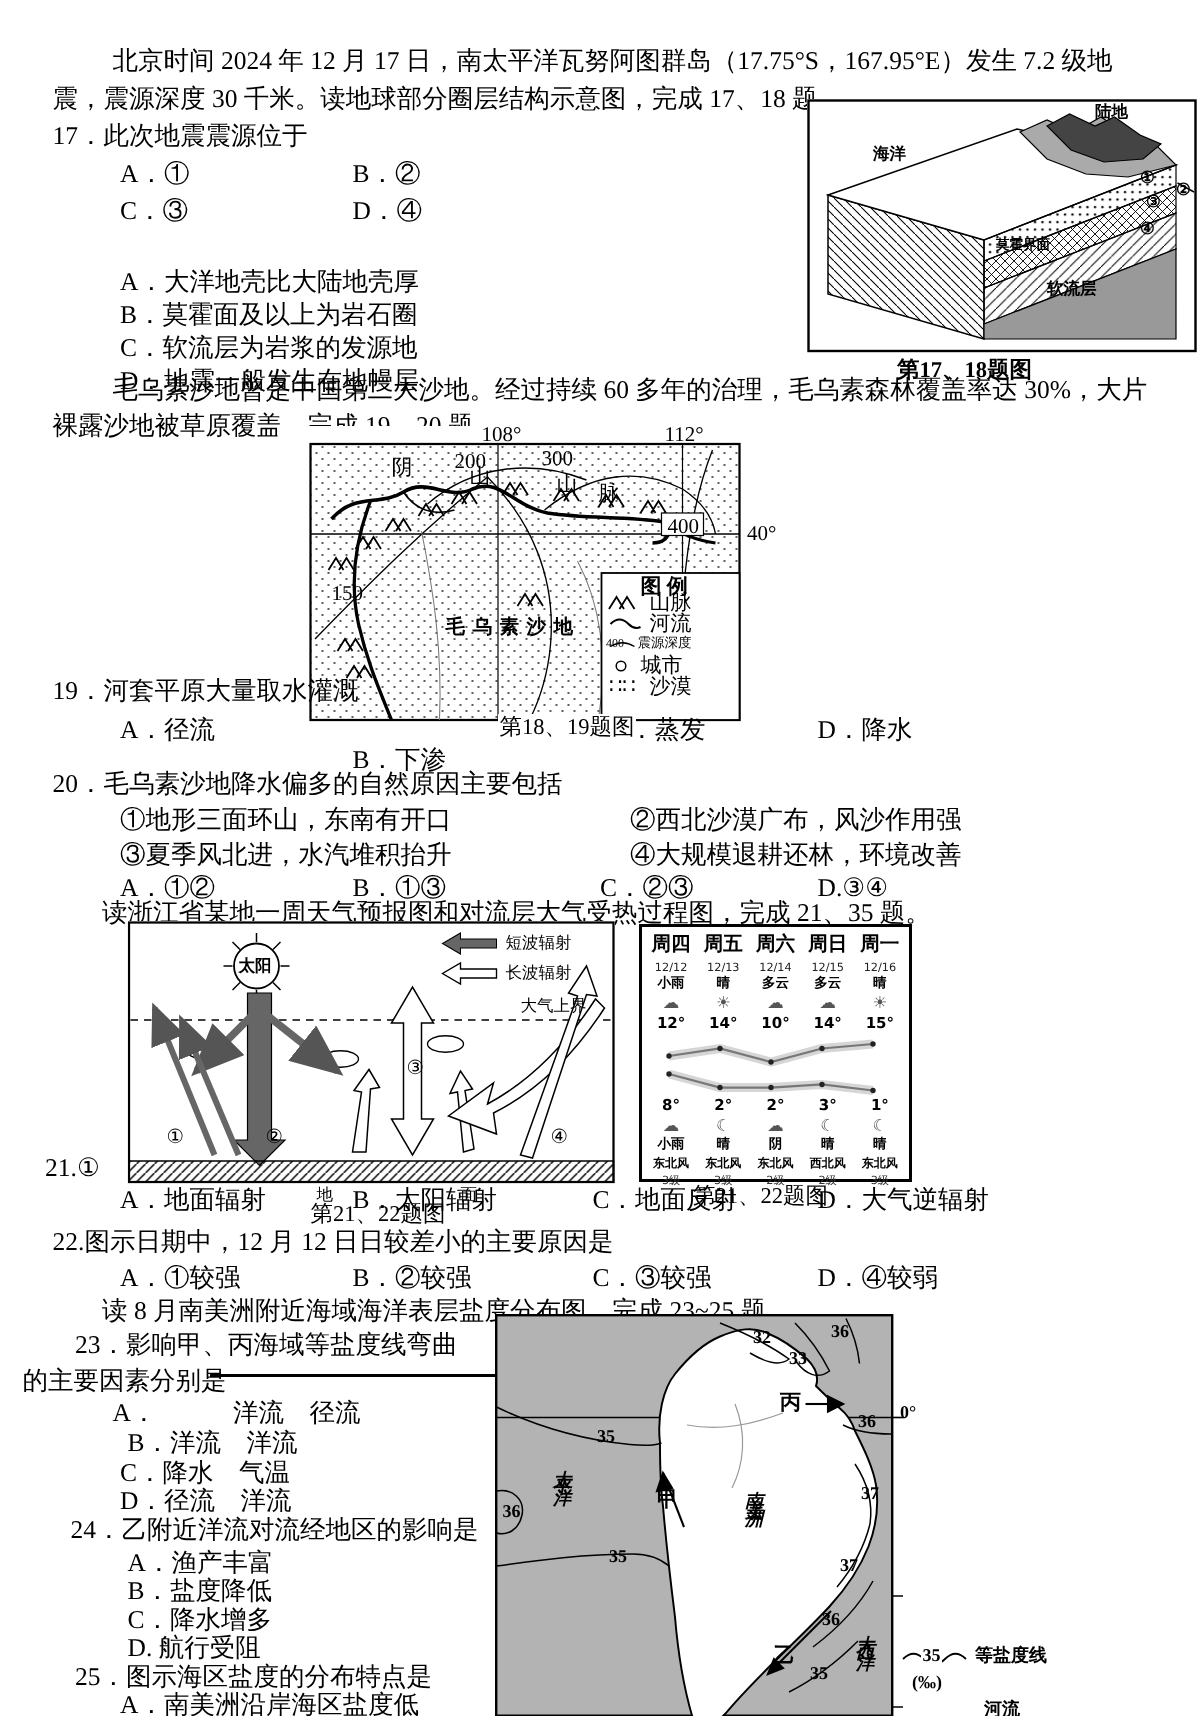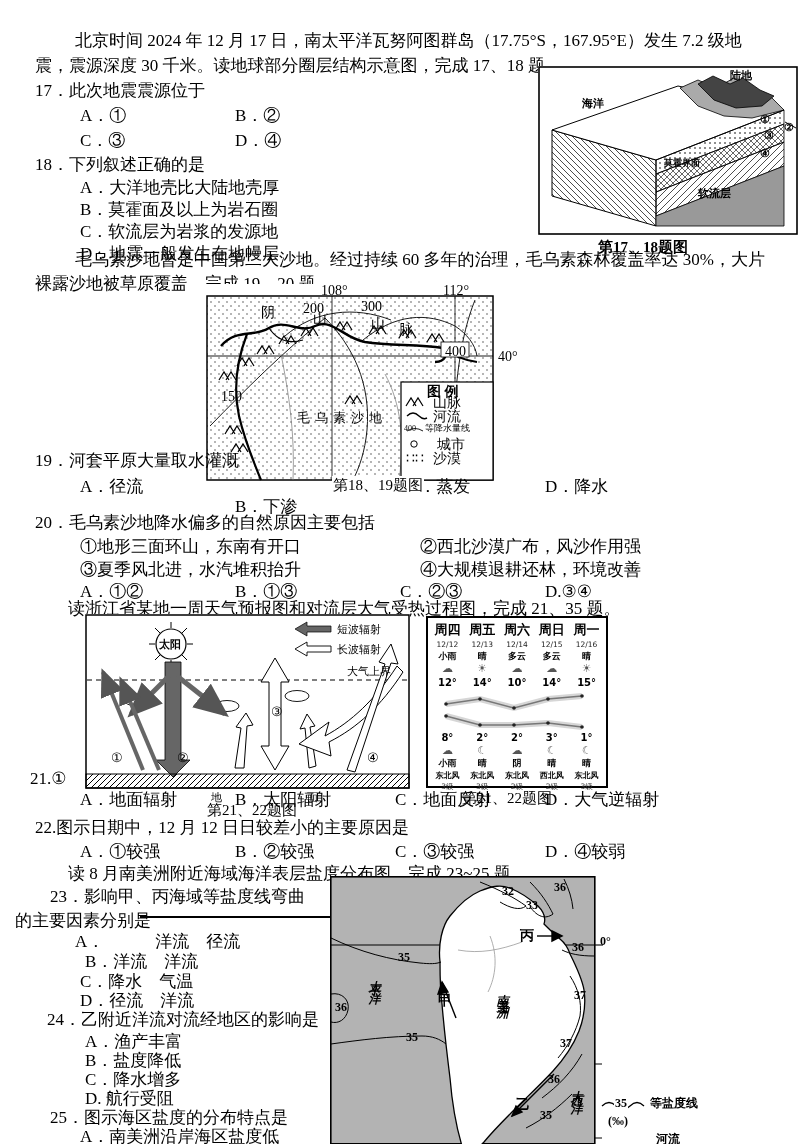--- a/index.html
+++ b/index.html
@@ -72,21 +72,20 @@
 <div class="page">
 
   <div id="p17" class="wrapt">北京时间 2024 年 12 月 17 日，南太平洋瓦努阿图群岛（17.75°S，167.95°E）发生 7.2 级地震，震源深度 30 千米。读地球部分圈层结构示意图，完成 17、18 题。</div>
 
   <div id="q17s" class="ab">17．此次地震震源位于</div>
   <div id="q17a" class="ab">A．①</div>
   <div id="q17b" class="ab">B．②</div>
   <div id="q17c" class="ab">C．③</div>
   <div id="q17d" class="ab">D．④</div>
 
-  <div id="q18s" class="ab">18．下列叙述正确的是</div>
   <div id="q18o0" class="ab">A．大洋地壳比大陆地壳厚</div>
   <div id="q18o1" class="ab">B．莫霍面及以上为岩石圈</div>
   <div id="q18o2" class="ab">C．软流层为岩浆的发源地</div>
   <div id="q18o3" class="ab">D．地震一般发生在地幔层</div>
 
   <div id="figearth" class="figbox">
     <svg width="260" height="192">
       <defs>
         <pattern id="pdots" width="5" height="5" patternUnits="userSpaceOnUse">
             <circle cx="2" cy="2" r="0.8" fill="#000"></circle>
@@ -188,27 +187,27 @@
     <span class="flab" style="left:258px;top:-2px">112°</span>
     <span class="flab" style="left:313px;top:64px">40°</span>
     <span class="flab" style="left:36px;top:104px">150</span>
     <span class="flab" style="left:118px;top:16px">200</span>
     <span class="flab" style="left:176px;top:14px">300</span>
     <span class="flab" style="left:260px;top:59px">400</span>
     <span class="flab" style="left:76px;top:20px">阴</span>
     <span class="flab" style="left:128px;top:26px">山</span>
     <span class="flab" style="left:186px;top:31px">山</span>
     <span class="flab" style="left:214px;top:37px">脉</span>
-    <span class="flab" style="left:112px;top:126px;letter-spacing:5px;font-weight:normal;font-size:13px">毛乌素沙地</span>
+    <span class="flab" style="left:112px;top:126px;letter-spacing:5px;font-weight:bold;font-size:13px">毛乌素沙地</span>
     <span class="flab" style="left:242px;top:99px;font-weight:bold">图 例</span>
     <span class="flab" style="left:248px;top:110px">山脉</span>
     <span class="flab" style="left:248px;top:124px">河流</span>
     <span class="flab" style="left:219px;top:140px;font-size:8px">400</span>
-    <span class="flab" style="left:240px;top:139px;font-size:9px">等降水量线</span>
-    <span class="flab" style="left:252px;top:152px">城市</span>
+    <span class="flab" style="left:240px;top:139px;font-size:9px">震源深度</span>
+    <span class="flab" style="left:242px;top:152px">城市</span>
     <span class="flab" style="left:221px;top:166px">∷∷</span>
     <span class="flab" style="left:248px;top:166px">沙漠</span>
   </div>
   <div id="capmuus" class="ab cap z3">第18、19题图</div>
 
   <div id="q19s" class="ab z2">19．河套平原大量取水灌溉</div>
   <div id="q19a" class="ab z2">A．径流</div>
   <div id="q19b" class="ab z2">B．下渗</div>
   <div id="q19c" class="ab z2">C．蒸发</div>
   <div id="q19d" class="ab z2">D．降水</div>

